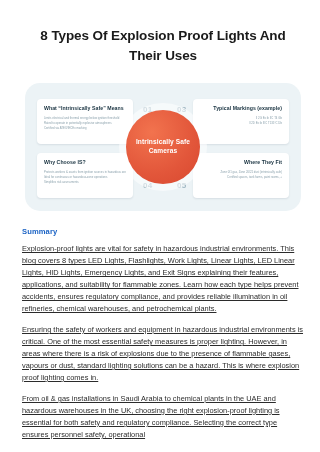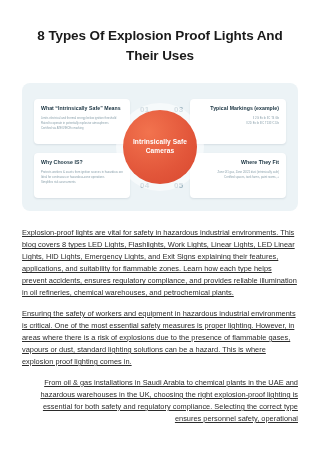--- a/index.html
+++ b/index.html
@@ -10,39 +10,39 @@
     font-family: "Liberation Sans", sans-serif;
   }
   .page {
     position: relative;
     width: 320px;
     height: 452px;
     background: #ffffff;
     overflow: hidden;
   }
   .content {
-    padding: 26px 22px 0 22px;
+    padding: 26px 16px 0 22px;
   }
   .title {
     font-size: 13.5px;
     font-weight: bold;
     color: #1a1a1a;
     text-align: center;
     line-height: 1.45;
     letter-spacing: -0.1px;
     margin: 0 0 18px 0;
     padding: 0 4px;
   }
   
   .infographic {
     position: relative;
     width: 276px;
     height: 128px;
     background: #ecf3f6;
-    border-radius: 8px;
+    border-radius: 15px;
     overflow: hidden;
     margin: 0 auto 16px auto;
   }
   .ig-card {
     position: absolute;
     background: #ffffff;
     border-radius: 4px;
     padding: 6px 7px 6px 7px;
     box-shadow: 0 1px 2px rgba(20,50,70,0.10);
   }
@@ -124,21 +124,21 @@
   }
   .para {
     font-size: 7.4px;
     color: #2b2b2b;
     line-height: 1.62;
     margin: 0 0 9px 0;
     text-align: left;
     letter-spacing: 0.01px;
     text-decoration: underline;
   }
-  .para:last-child { margin-bottom: 0; text-align: right; }
+  .para:last-child { margin-bottom: 0; }
 </style>
 </head>
 <body>
 
 <div class="page">
   <div class="content">
 
     <h1 class="title">8 Types Of Explosion Proof Lights And Their Uses</h1>
 
     <div class="infographic">
@@ -178,19 +178,20 @@
       <span class="ig-dot dot-b"></span>
       <span class="ig-dot dot-c"></span>
       <span class="ig-dot dot-d"></span>
 
       <div class="ig-center">
         <div class="ig-center-text">Intrinsically Safe Cameras</div>
       </div>
 
     </div>
 
+    <div class="section-head">Summary</div>
 
     <p class="para">Explosion-proof lights are vital for safety in hazardous industrial environments. This blog covers 8 types LED Lights, Flashlights, Work Lights, Linear Lights, LED Linear Lights, HID Lights, Emergency Lights, and Exit Signs explaining their features, applications, and suitability for flammable zones. Learn how each type helps prevent accidents, ensures regulatory compliance, and provides reliable illumination in oil refineries, chemical warehouses, and petrochemical plants.</p>
     <p class="para">Ensuring the safety of workers and equipment in hazardous industrial environments is critical. One of the most essential safety measures is proper lighting. However, in areas where there is a risk of explosions due to the presence of flammable gases, vapours or dust, standard lighting solutions can be a hazard. This is where explosion proof lighting comes in.</p>
     <p class="para">From oil &amp; gas installations in Saudi Arabia to chemical plants in the UAE and hazardous warehouses in the UK, choosing the right explosion-proof lighting is essential for both safety and regulatory compliance. Selecting the correct type ensures personnel safety, operational</p>
 
   </div>
 </div>
 
 </body></html>

